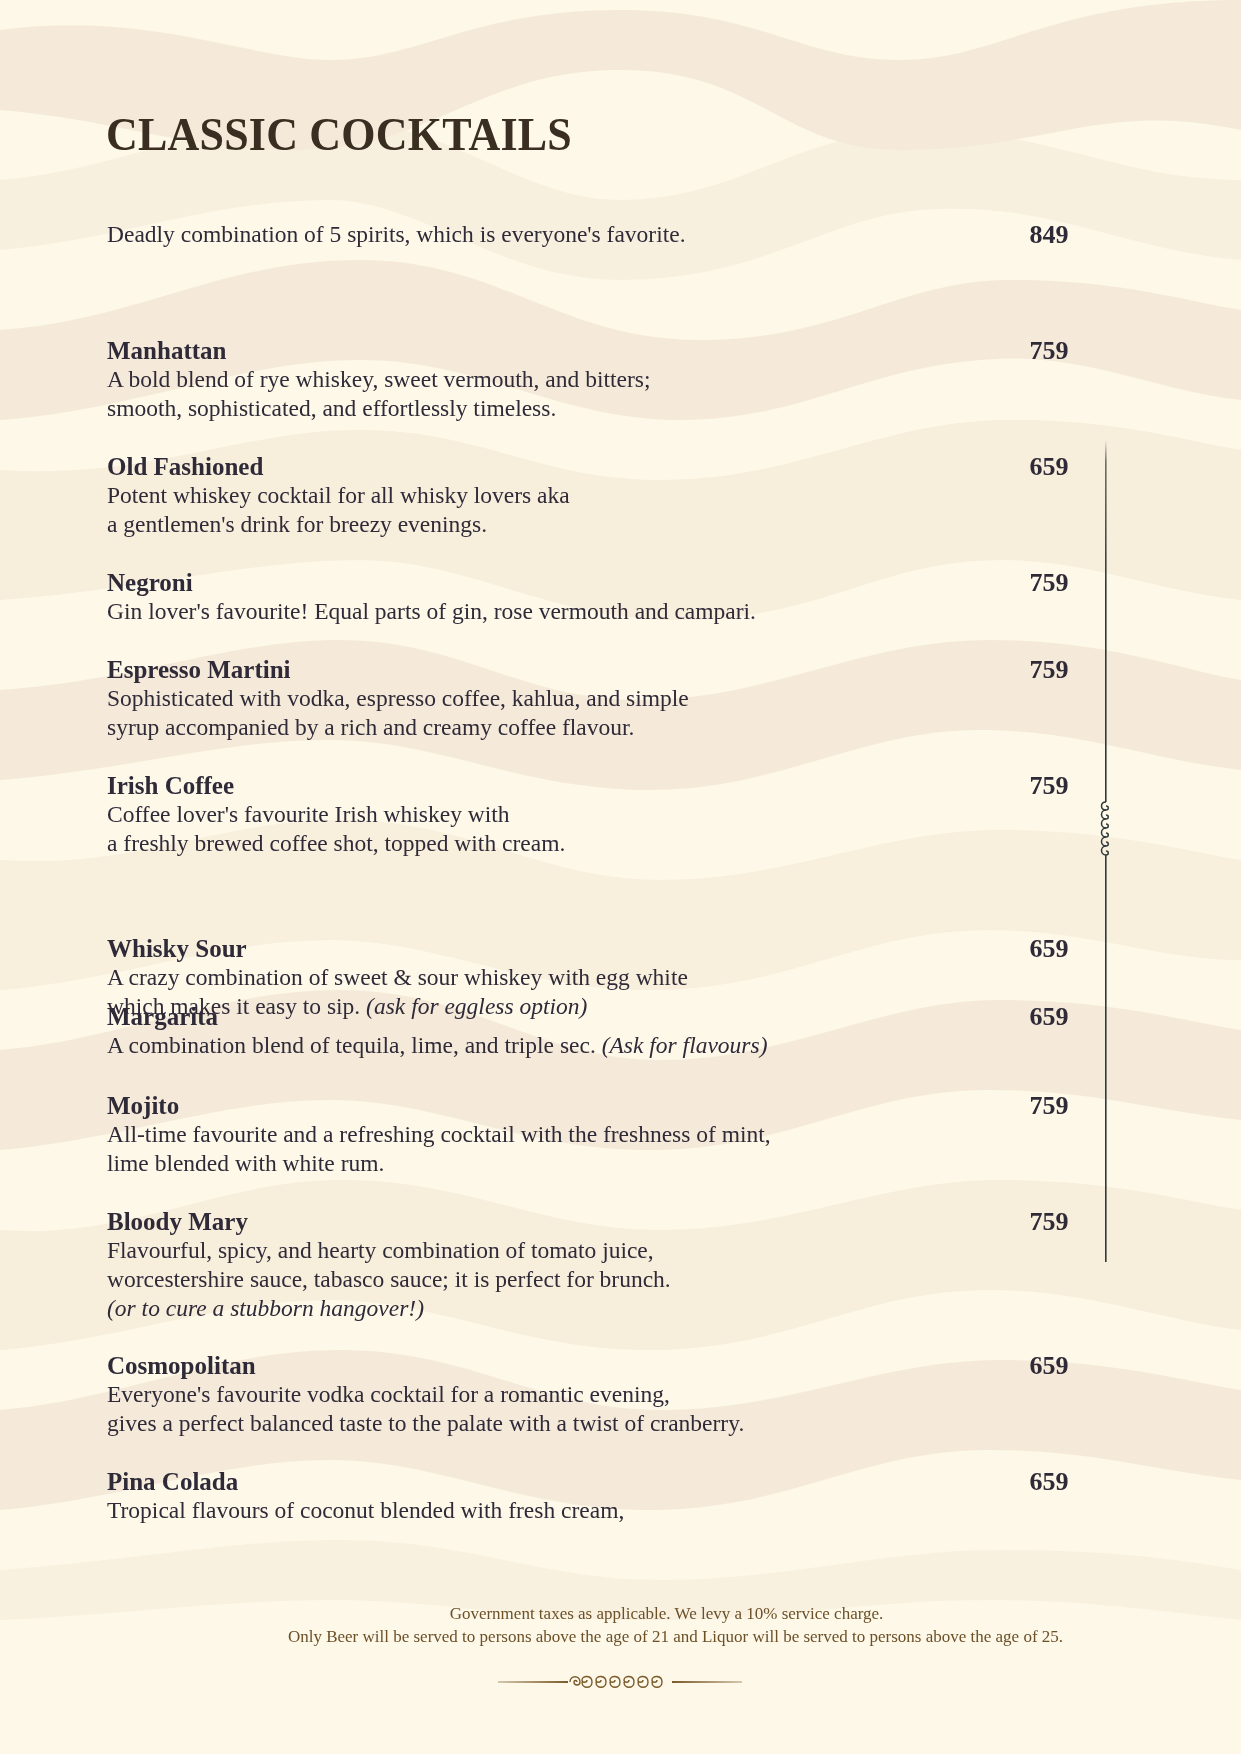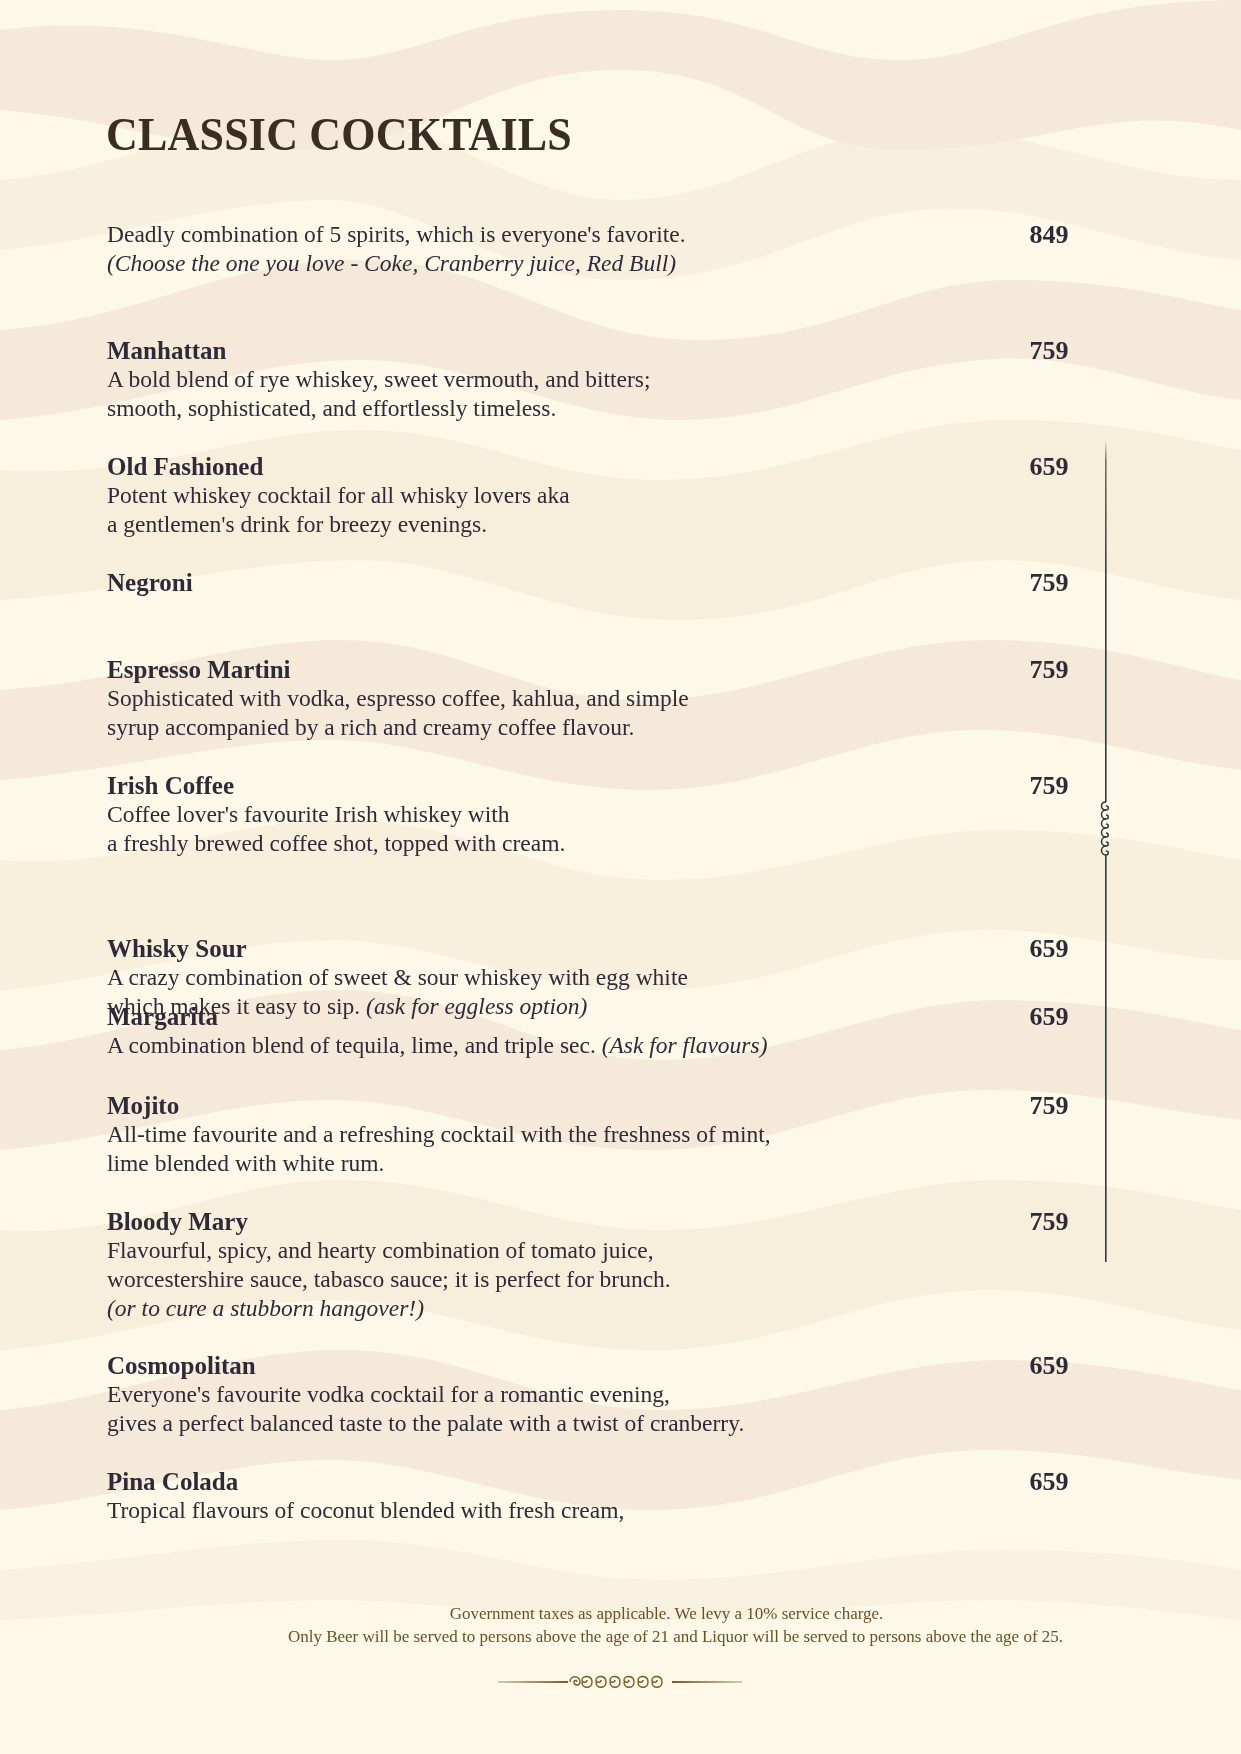--- a/index.html
+++ b/index.html
@@ -123,21 +123,20 @@
 <div class="page">
 
   <h1 class="title">CLASSIC COCKTAILS</h1>
 
   <div>
 
     <div class="item" style="top:220px;">
       <div class="price">849</div>
       <div class="item-desc">
         <div><span>Deadly combination of 5 spirits, which is everyone's favorite.</span></div>
-        <div><span class="em">(Choose the one you love - Coke, Cranberry juice, Red Bull)</span></div>
       </div>
     </div>
 
     <div class="item" style="top:336px;">
       <div class="item-name">Manhattan</div>
       <div class="price">759</div>
       <div class="item-desc">
         <div><span>A bold blend of rye whiskey, sweet vermouth, and bitters;</span></div>
         <div><span>smooth, sophisticated, and effortlessly timeless.</span></div>
       </div>
@@ -148,20 +147,23 @@
       <div class="price">659</div>
       <div class="item-desc">
         <div><span>Potent whiskey cocktail for all whisky lovers aka</span></div>
         <div><span>a gentlemen's drink for breezy evenings.</span></div>
       </div>
     </div>
 
     <div class="item" style="top:568px;">
       <div class="item-name">Negroni</div>
       <div class="price">759</div>
+      <div class="item-desc">
+        <div><span>Gin lover's favourite! Equal parts of gin, rose vermouth and campari.</span></div>
+      </div>
     </div>
 
     <div class="item" style="top:655px;">
       <div class="item-name">Espresso Martini</div>
       <div class="price">759</div>
       <div class="item-desc">
         <div><span>Sophisticated with vodka, espresso coffee, kahlua, and simple</span></div>
         <div><span>syrup accompanied by a rich and creamy coffee flavour.</span></div>
       </div>
     </div>

